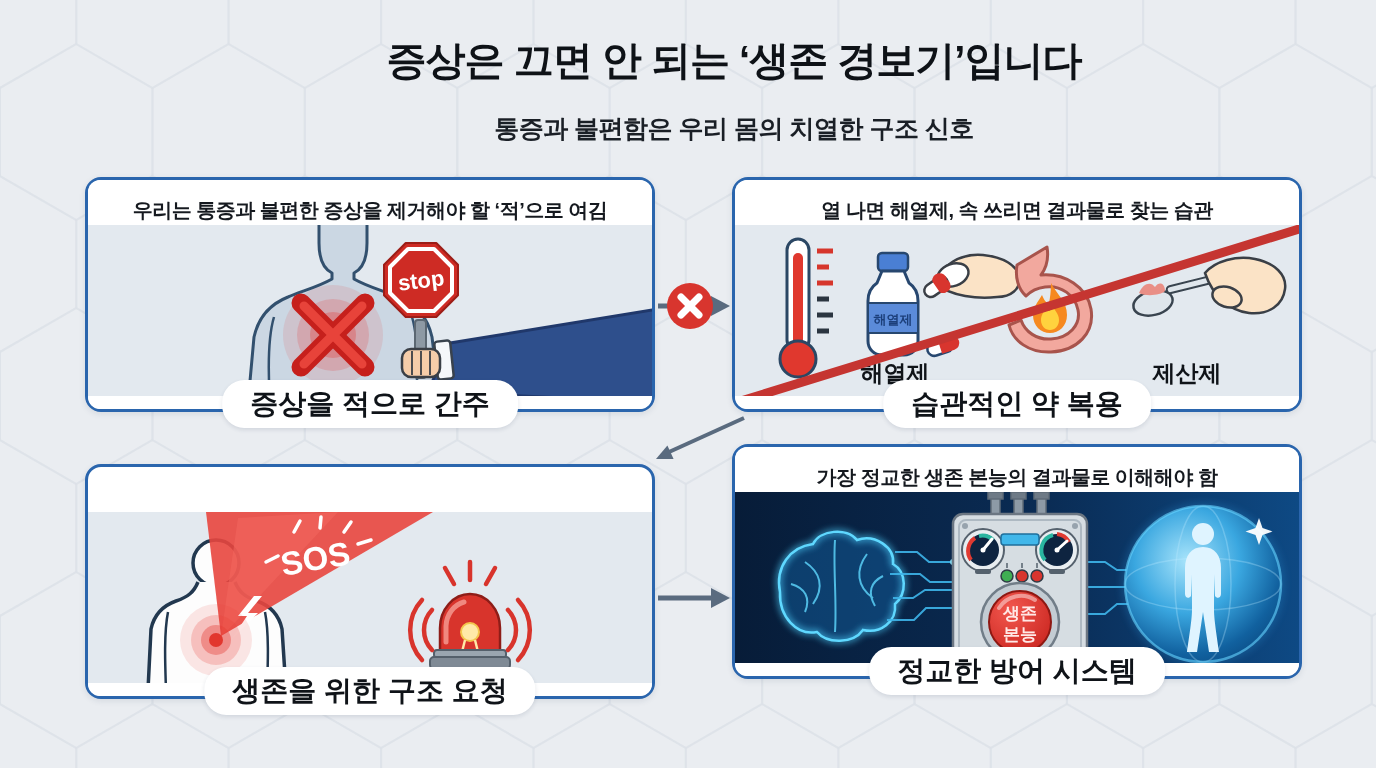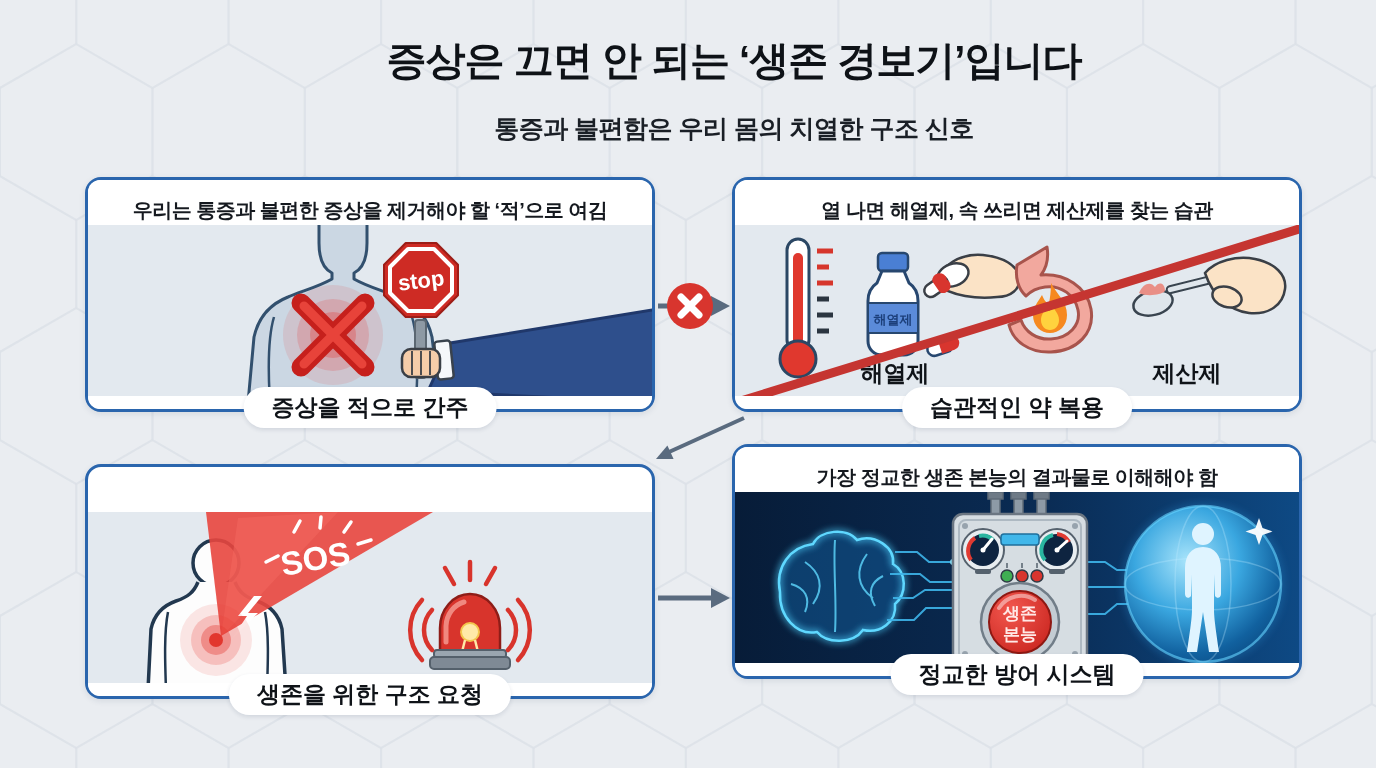--- a/index.html
+++ b/index.html
@@ -25,21 +25,21 @@
   }
   .panel-body{
     position:absolute;left:0;right:0;top:45px;bottom:13px;
     background:#e3e9ef;overflow:hidden;
   }
   .panel-body svg{display:block;}
   .panel-footer{position:absolute;left:0;right:0;bottom:0;height:13px;background:#fff;border-radius:0 0 12px 12px;}
   .panel-caption{
     position:absolute;left:50%;bottom:-19px;transform:translateX(-50%);
     background:#fff;border-radius:22px;padding:5px 28px;
-    font-size:23px;font-weight:700;color:#0f1318;white-space:nowrap;
+    font-size:28px;font-weight:700;color:#0f1318;white-space:nowrap;
     box-shadow:0 2px 4px rgba(30,50,80,.12);
   }
   #connectors{position:absolute;left:0;top:0;width:1376px;height:768px;pointer-events:none;}
 </style>
 </head>
 <body>
 
 <svg id="hexbg">
     <polygon points="-76.2102355330306,-220 0,-176 0,-88 -76.2102355330306,-44 -152.4204710660612,-88 -152.4204710660612,-176" fill="none" stroke="#dce1e7" stroke-width="2" opacity="0.6"></polygon>
     <polygon points="76.2102355330306,-220 152.4204710660612,-176 152.4204710660612,-88 76.2102355330306,-44 0,-88 0,-176" fill="none" stroke="#dce1e7" stroke-width="2" opacity="0.6"></polygon>
@@ -188,21 +188,21 @@
         <line x1="333" y1="126" x2="333" y2="150" stroke="#3a3f46" stroke-width="1.8"></line>
         <line x1="342" y1="126" x2="342" y2="150" stroke="#3a3f46" stroke-width="1.8"></line>
       </g>
     </svg>
   </div>
   <div class="panel-footer"></div>
   <div class="panel-caption">증상을 적으로 간주</div>
 </div>
 
 <div class="panel" style="left:732px;top:177px;">
-  <div class="panel-header">열 나면 해열제, 속 쓰리면 제산제를 찾는 습관</div>
+  <div class="panel-header">열 나면 해열제, 속 쓰리면 결과물로 찾는 습관</div>
   <div class="panel-body">
     <svg width="570" height="178" viewBox="0 0 570 178">
       <g>
         <rect x="52" y="14" width="22" height="112" rx="11" fill="#ffffff" stroke="#2b4764" stroke-width="3"></rect>
         <rect x="58" y="28" width="10" height="100" rx="5" fill="#e0382e"></rect>
         <circle cx="63" cy="134" r="18" fill="#e0382e" stroke="#2b4764" stroke-width="3"></circle>
         <line x1="82" y1="26" x2="98" y2="26" stroke="#d6362c" stroke-width="5"></line>
         <line x1="82" y1="42" x2="94" y2="42" stroke="#d6362c" stroke-width="5"></line>
         <line x1="82" y1="58" x2="98" y2="58" stroke="#d6362c" stroke-width="5"></line>
         <line x1="82" y1="74" x2="94" y2="74" stroke="#2b3540" stroke-width="5"></line>

